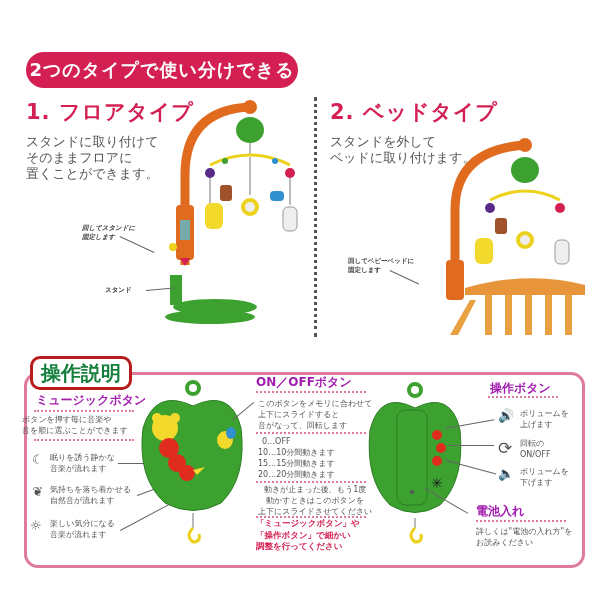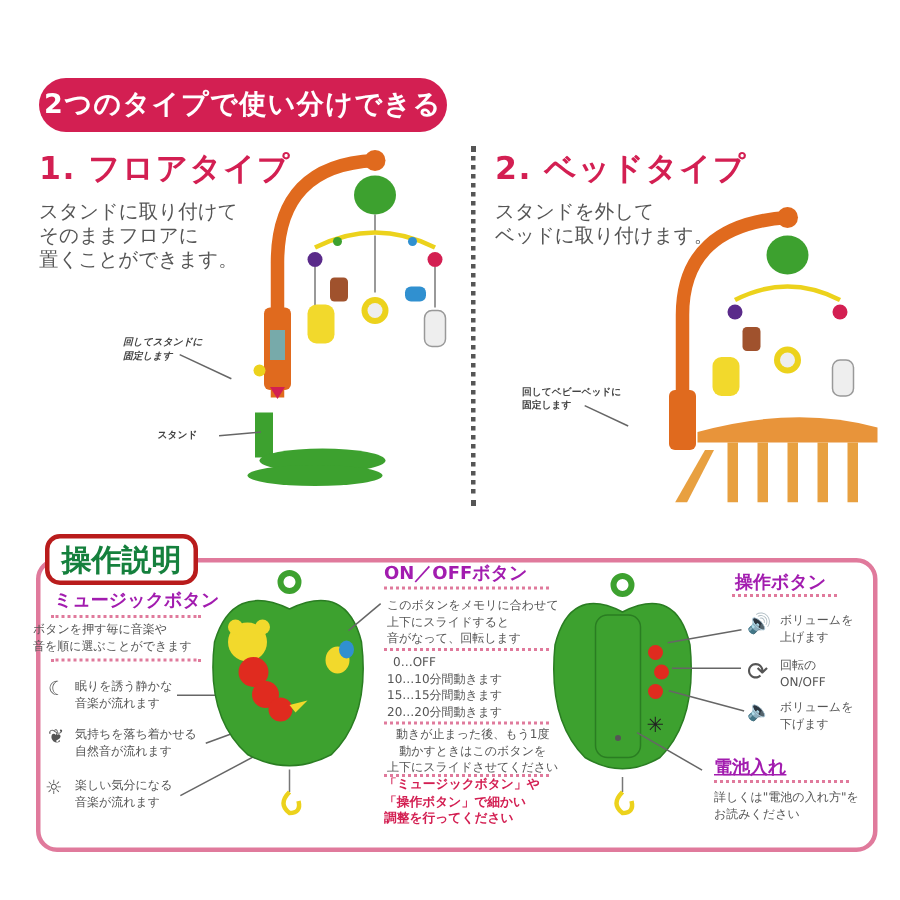--- a/index.html
+++ b/index.html
@@ -173,17 +173,17 @@
 <div class="abs ico" style="left:498px;top:438px;font-size:17px;">⟳</div>
 <div class="abs txt" style="left:520px;top:438px;">回転の
 ON/OFF</div>
 <div class="abs ico" style="left:498px;top:466px;">🔈</div>
 <div class="abs txt" style="left:520px;top:466px;">ボリュームを
 下げます</div>
 <div class="line" style="left:445px;top:428px;width:50px;transform:rotate(-10deg);"></div>
 <div class="line" style="left:448px;top:445px;width:46px;"></div>
 <div class="line" style="left:446px;top:460px;width:52px;transform:rotate(15deg);"></div>
 
-<div class="abs sec-title" style="left:476px;top:503px;text-decoration:underline;">電池入れ</div>
+<div class="abs sec-title" style="left:476px;top:503px;">電池入れ</div>
 <div class="abs pdots" style="left:476px;top:520px;width:90px;"></div>
 <div class="abs txt" style="left:476px;top:526px;">詳しくは"電池の入れ方"を
 お読みください</div>
 <div class="line" style="left:425px;top:488px;width:50px;transform:rotate(30deg);"></div>
 
 </body></html>

